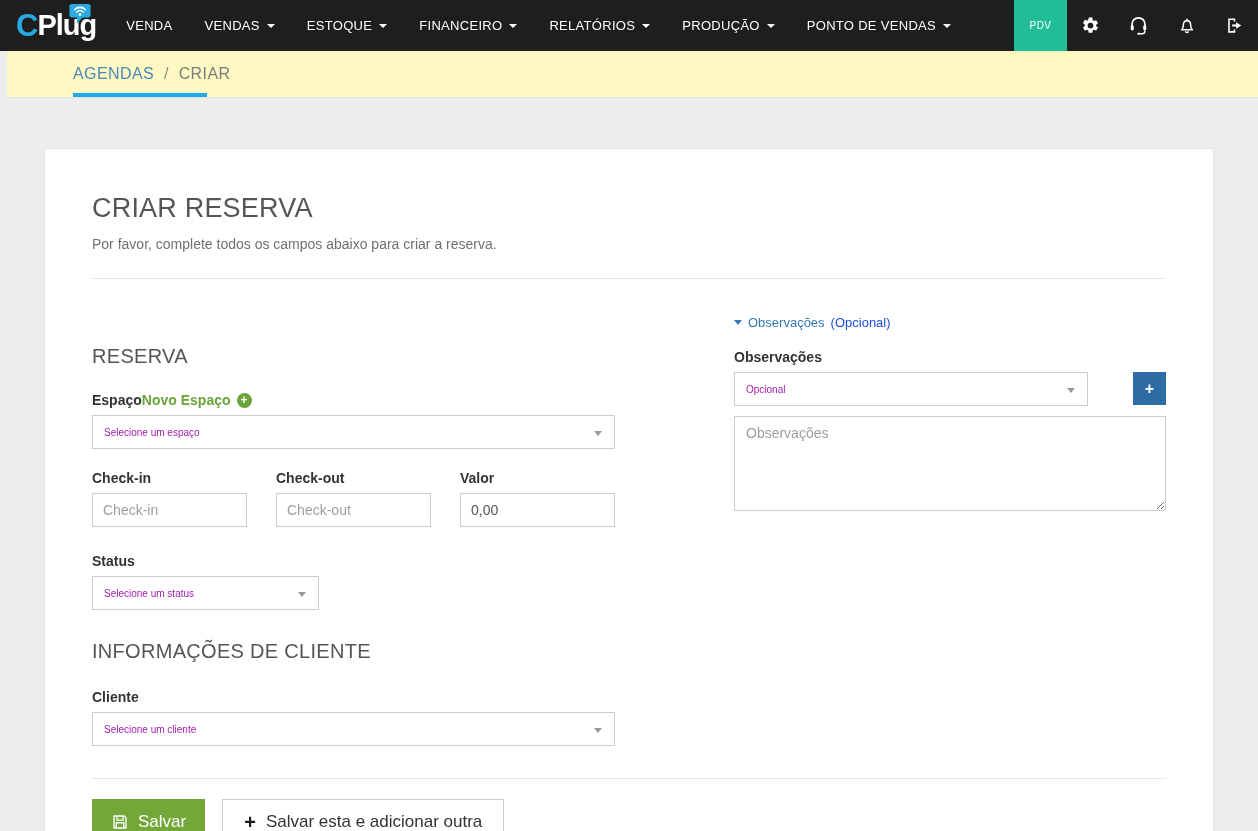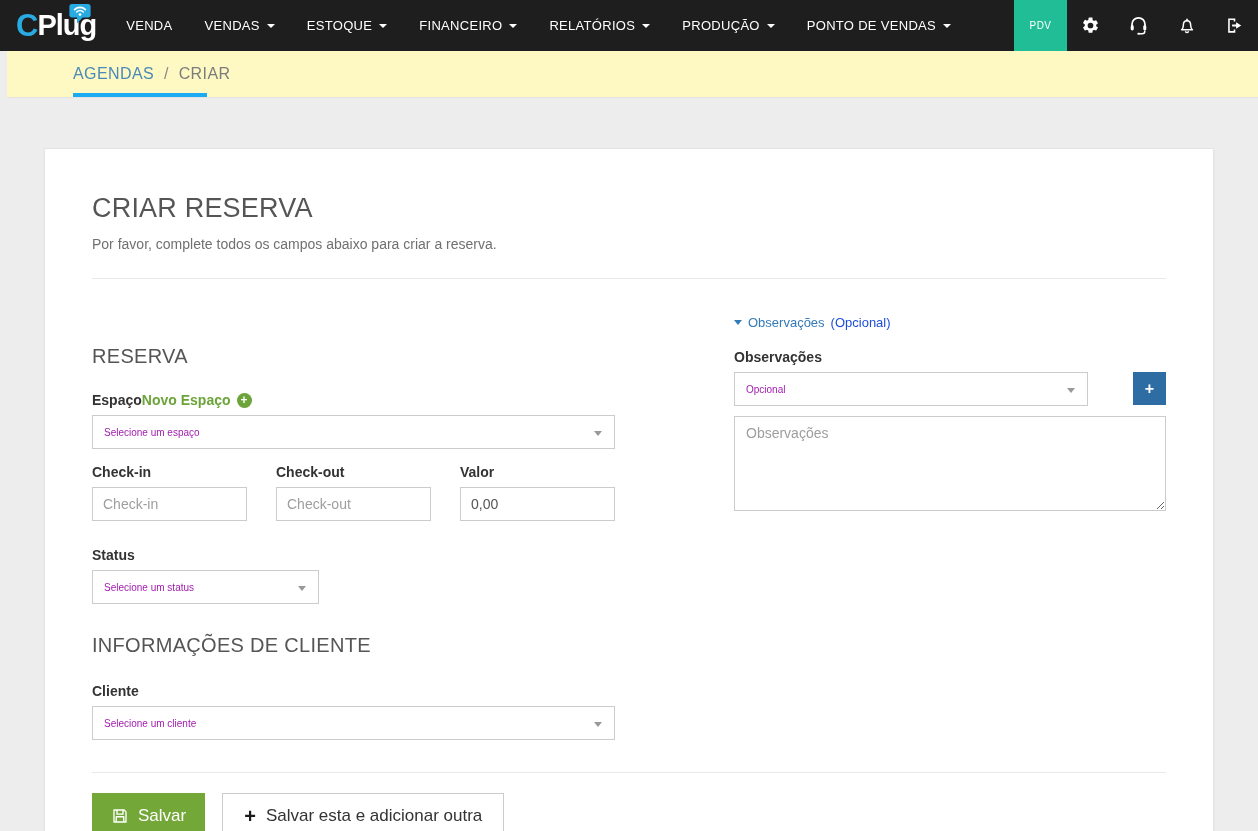--- a/index.html
+++ b/index.html
@@ -76,21 +76,21 @@
   }
   .selectbox .scaret {
     position:absolute; right:12px; top:15px; width:0; height:0;
     border-left:4px solid transparent; border-right:4px solid transparent; border-top:5px solid #999;
   }
   input.tin {
     height:34px; width:100%; border:1px solid #ccc; padding:0 10px; font-size:14px;
     color:#555; font-family:inherit; outline:none;
   }
   input.tin::placeholder { color:#9e9e9e; opacity:1; }
-  .trio { display:grid; grid-template-columns:repeat(3,155px); column-gap:29px; margin-top:15px; }
+  .trio { display:grid; grid-template-columns:repeat(3,155px); column-gap:29px; margin-top:21px; }
   .mt-status { margin-top:26px; }
   .w247 { width:227px; }
   
   .obs-toggle {
     display:inline-flex; align-items:center; gap:6px; margin-top:10px; margin-bottom:19px;
     color:#337ab7; font-size:13px; text-decoration:none; cursor:pointer;
   }
   .obs-toggle .tcaret {
     width:0; height:0; border-left:4px solid transparent; border-right:4px solid transparent;
     border-top:5px solid #337ab7; display:inline-block;

